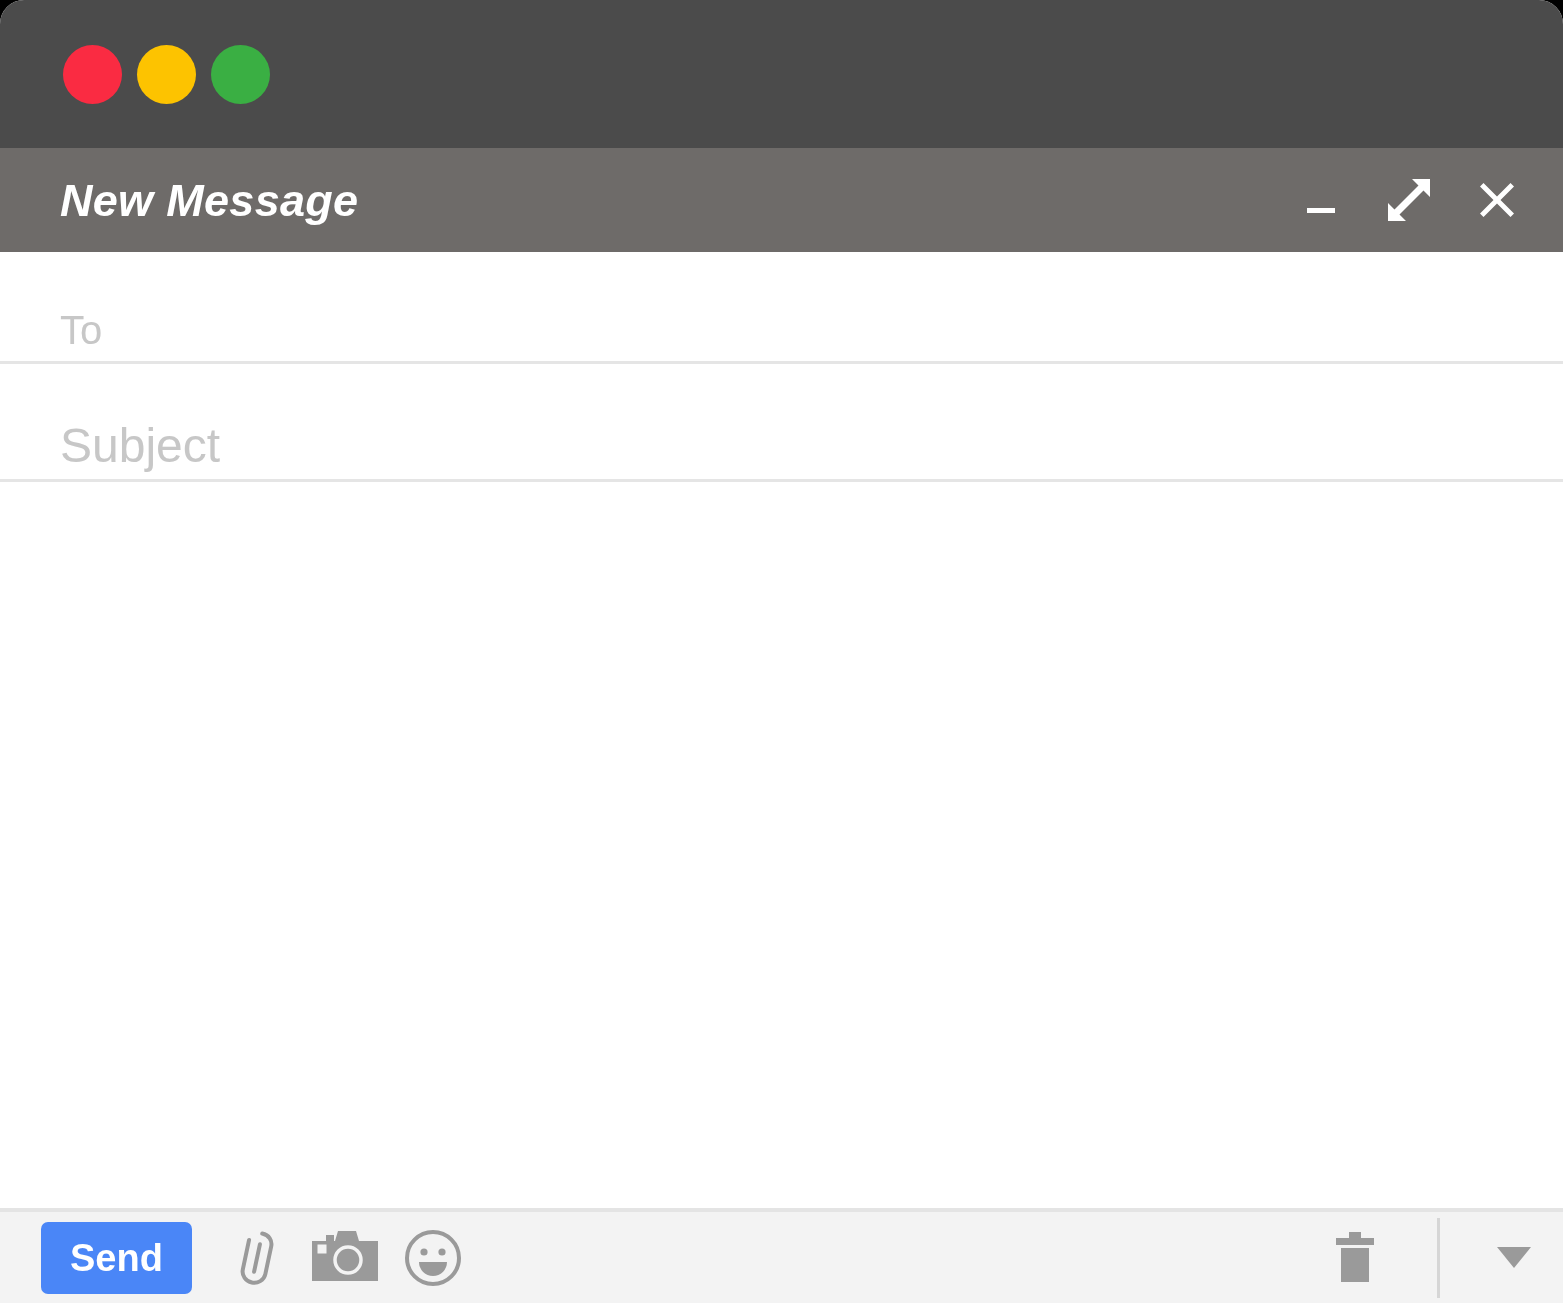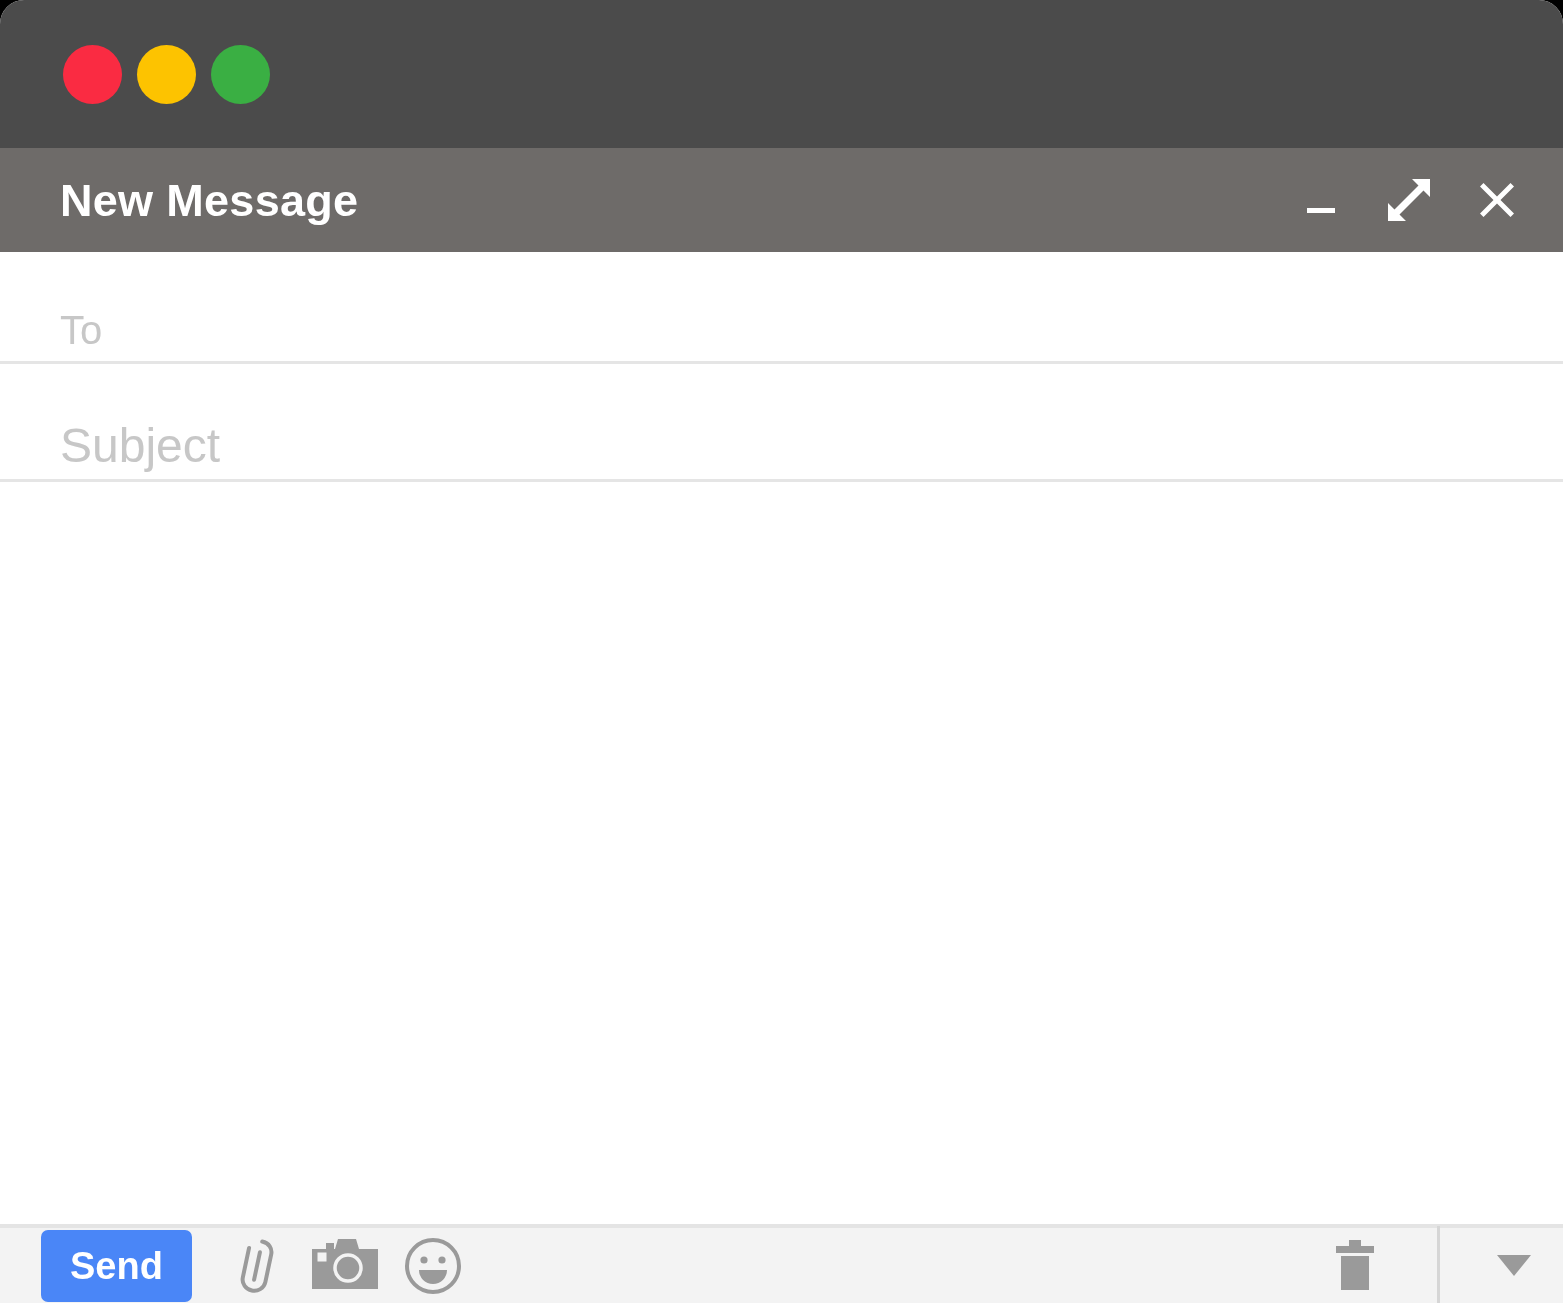--- a/index.html
+++ b/index.html
@@ -54,20 +54,21 @@
   
   .compose-header {
     height: 104px;
     background: #6e6b69;
     flex: 0 0 auto;
     display: flex;
     align-items: center;
     justify-content: space-between;
     padding: 0 43px 0 60px;
     box-sizing: border-box;
+    font-style: italic;
   }
   .compose-title {
     color: #ffffff;
     font-size: 45px;
     font-weight: bold;
     letter-spacing: 0.3px;
     line-height: 1;
   }
   .header-controls {
     display: flex;
@@ -131,21 +132,21 @@
     font-family: "Liberation Sans", sans-serif;
     font-size: 36px;
     color: #333333;
     padding: 0;
   }
   .body-input::placeholder { color: #c7c7c7; opacity: 1; }
 
   
   .footer {
     flex: 0 0 auto;
-    height: 79px;
+    height: 95px;
     background: #f3f3f3;
     border-top: 4px solid #e4e4e4;
     display: flex;
     align-items: center;
     justify-content: space-between;
     padding: 0 21px 0 41px;
     box-sizing: border-box;
   }
   .footer-left {
     display: flex;

